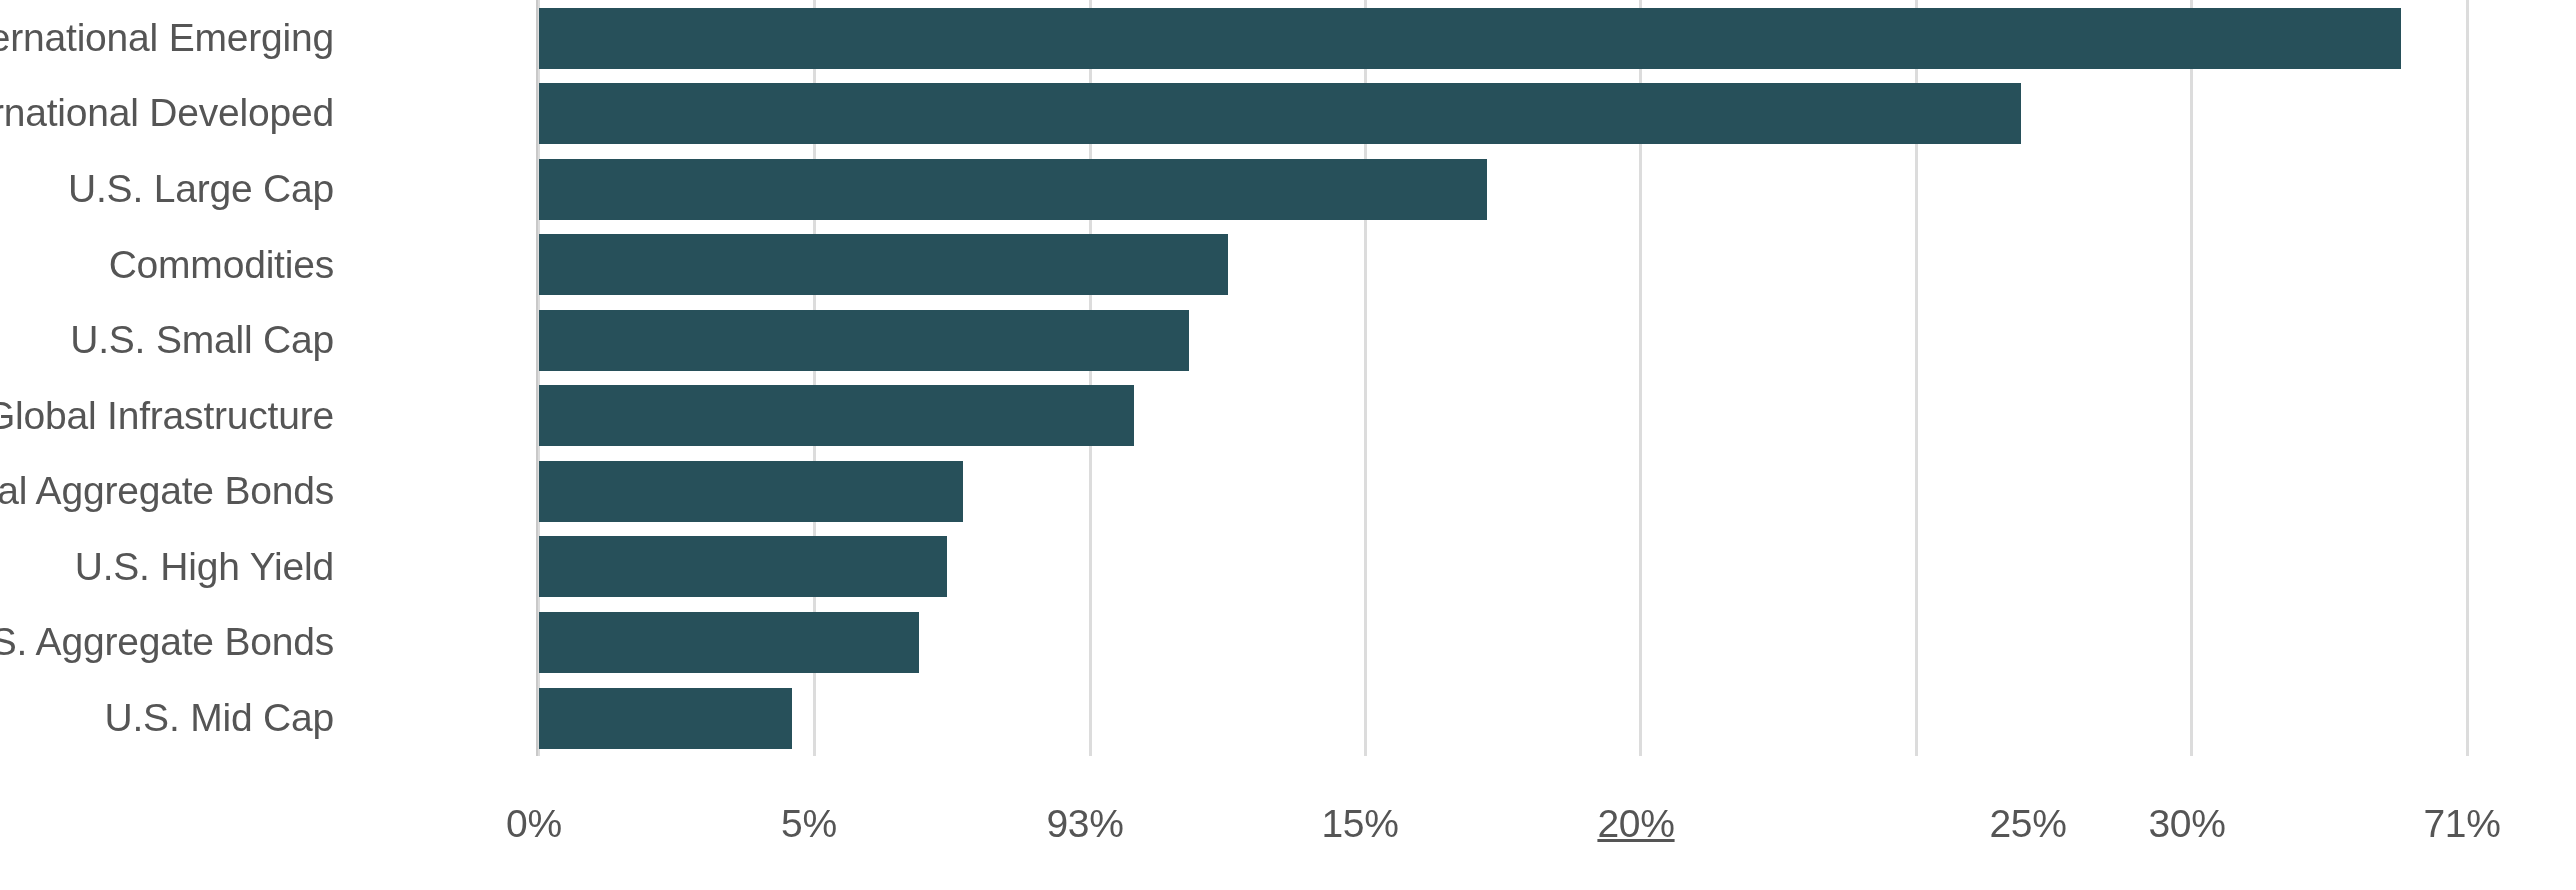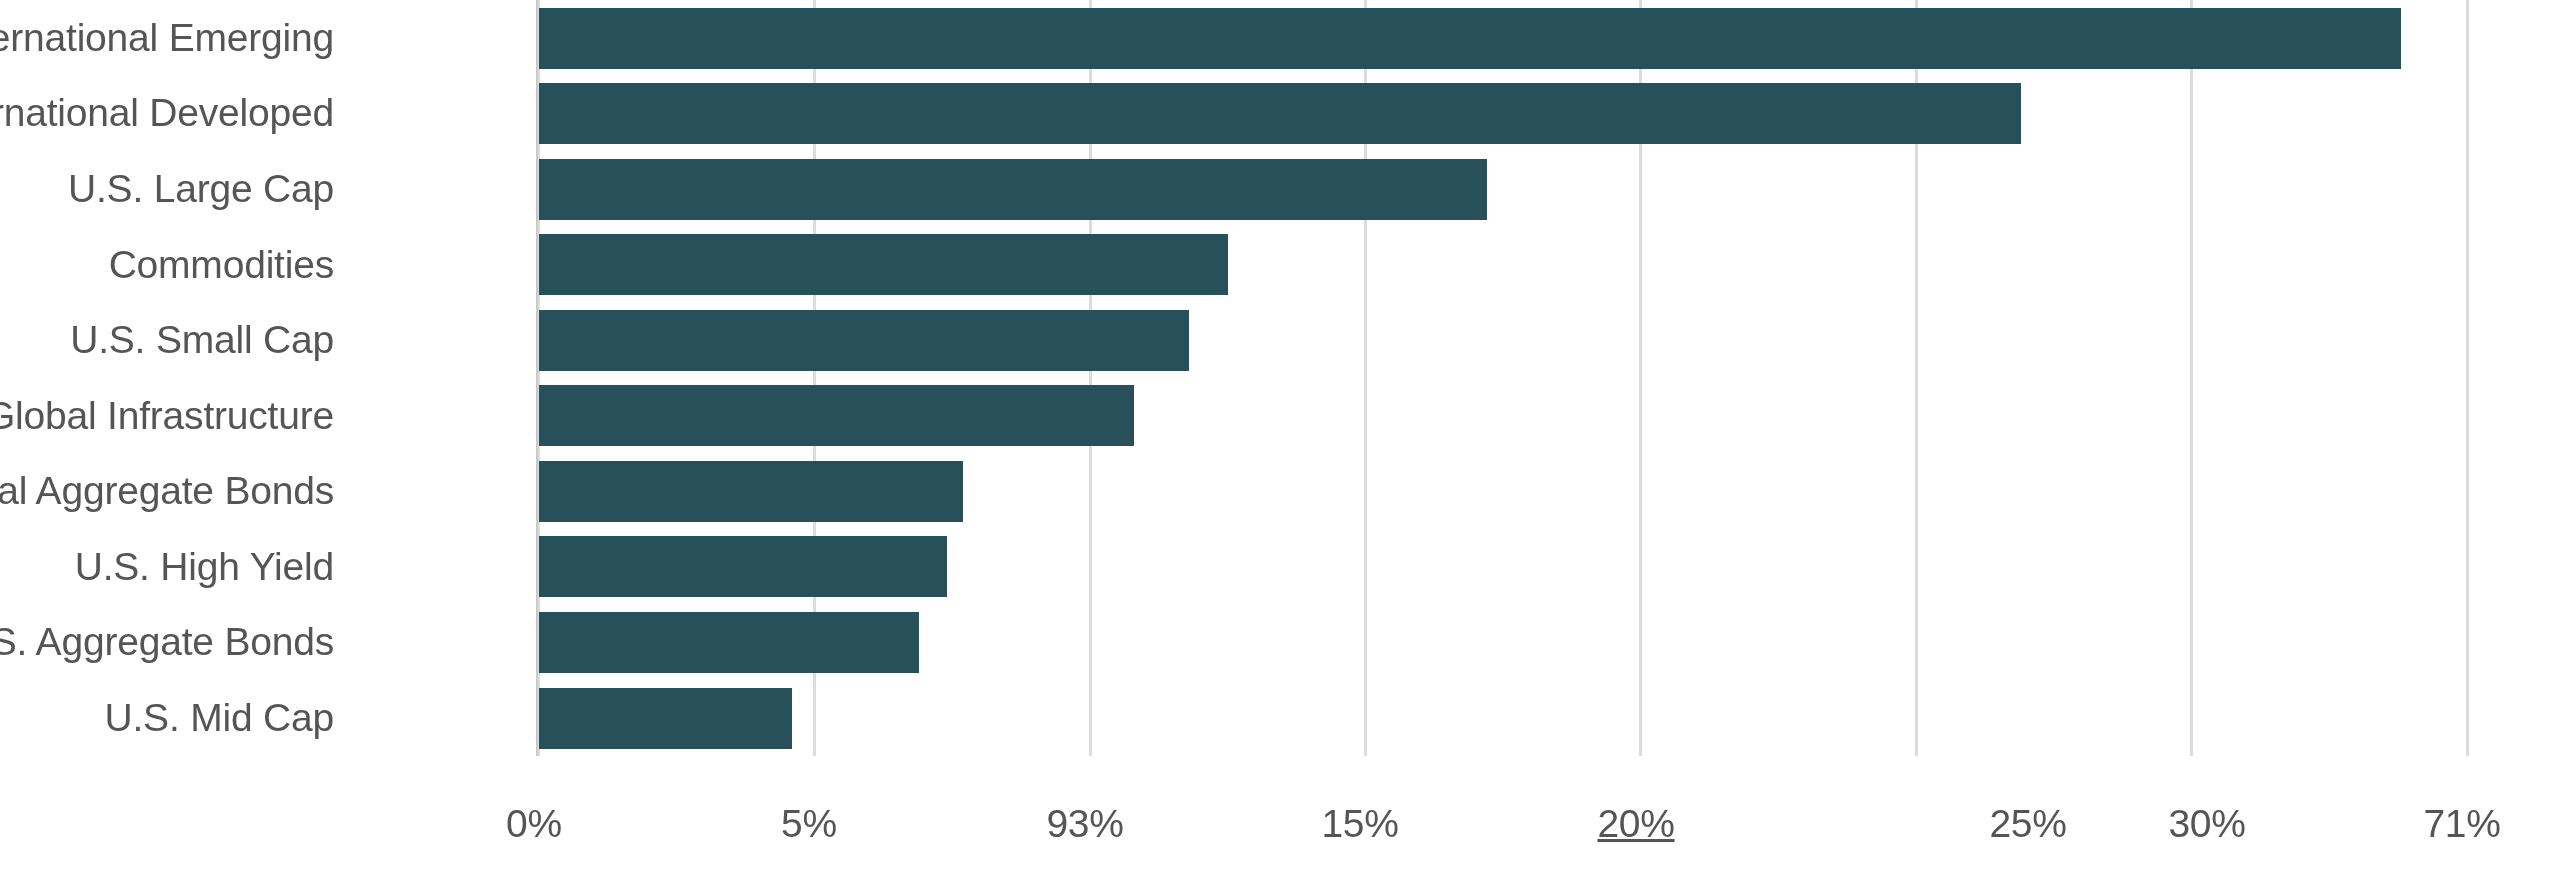--- a/index.html
+++ b/index.html
@@ -134,18 +134,18 @@
       <div class="bar" title="U.S. Mid Cap 4.6%" style="left: 0px; top: 688px; width: 253px; height: 61px; background: rgb(39, 80, 90);"></div>
     </div>
 
   <div class="tick-labels">
       <div class="tick-label" style="left: 534px;">0%</div>
       <div class="tick-label" style="left: 809px;">5%</div>
       <div class="tick-label" style="left: 1085px;">93%</div>
       <div class="tick-label" style="left: 1360px;">15%</div>
       <div class="tick-label" style="left: 1636px; text-decoration: underline;">20%</div>
       <div class="tick-label" style="left: 1988px; margin-left: 40px;">25%</div>
-      <div class="tick-label" style="left: 2187px; margin-left: 20px;">30%</div>
+      <div class="tick-label" style="left: 2187px;">30%</div>
       <div class="tick-label" style="left: 2462px;">71%</div>
     </div>
 
 </div>
 
 
 </body></html>

